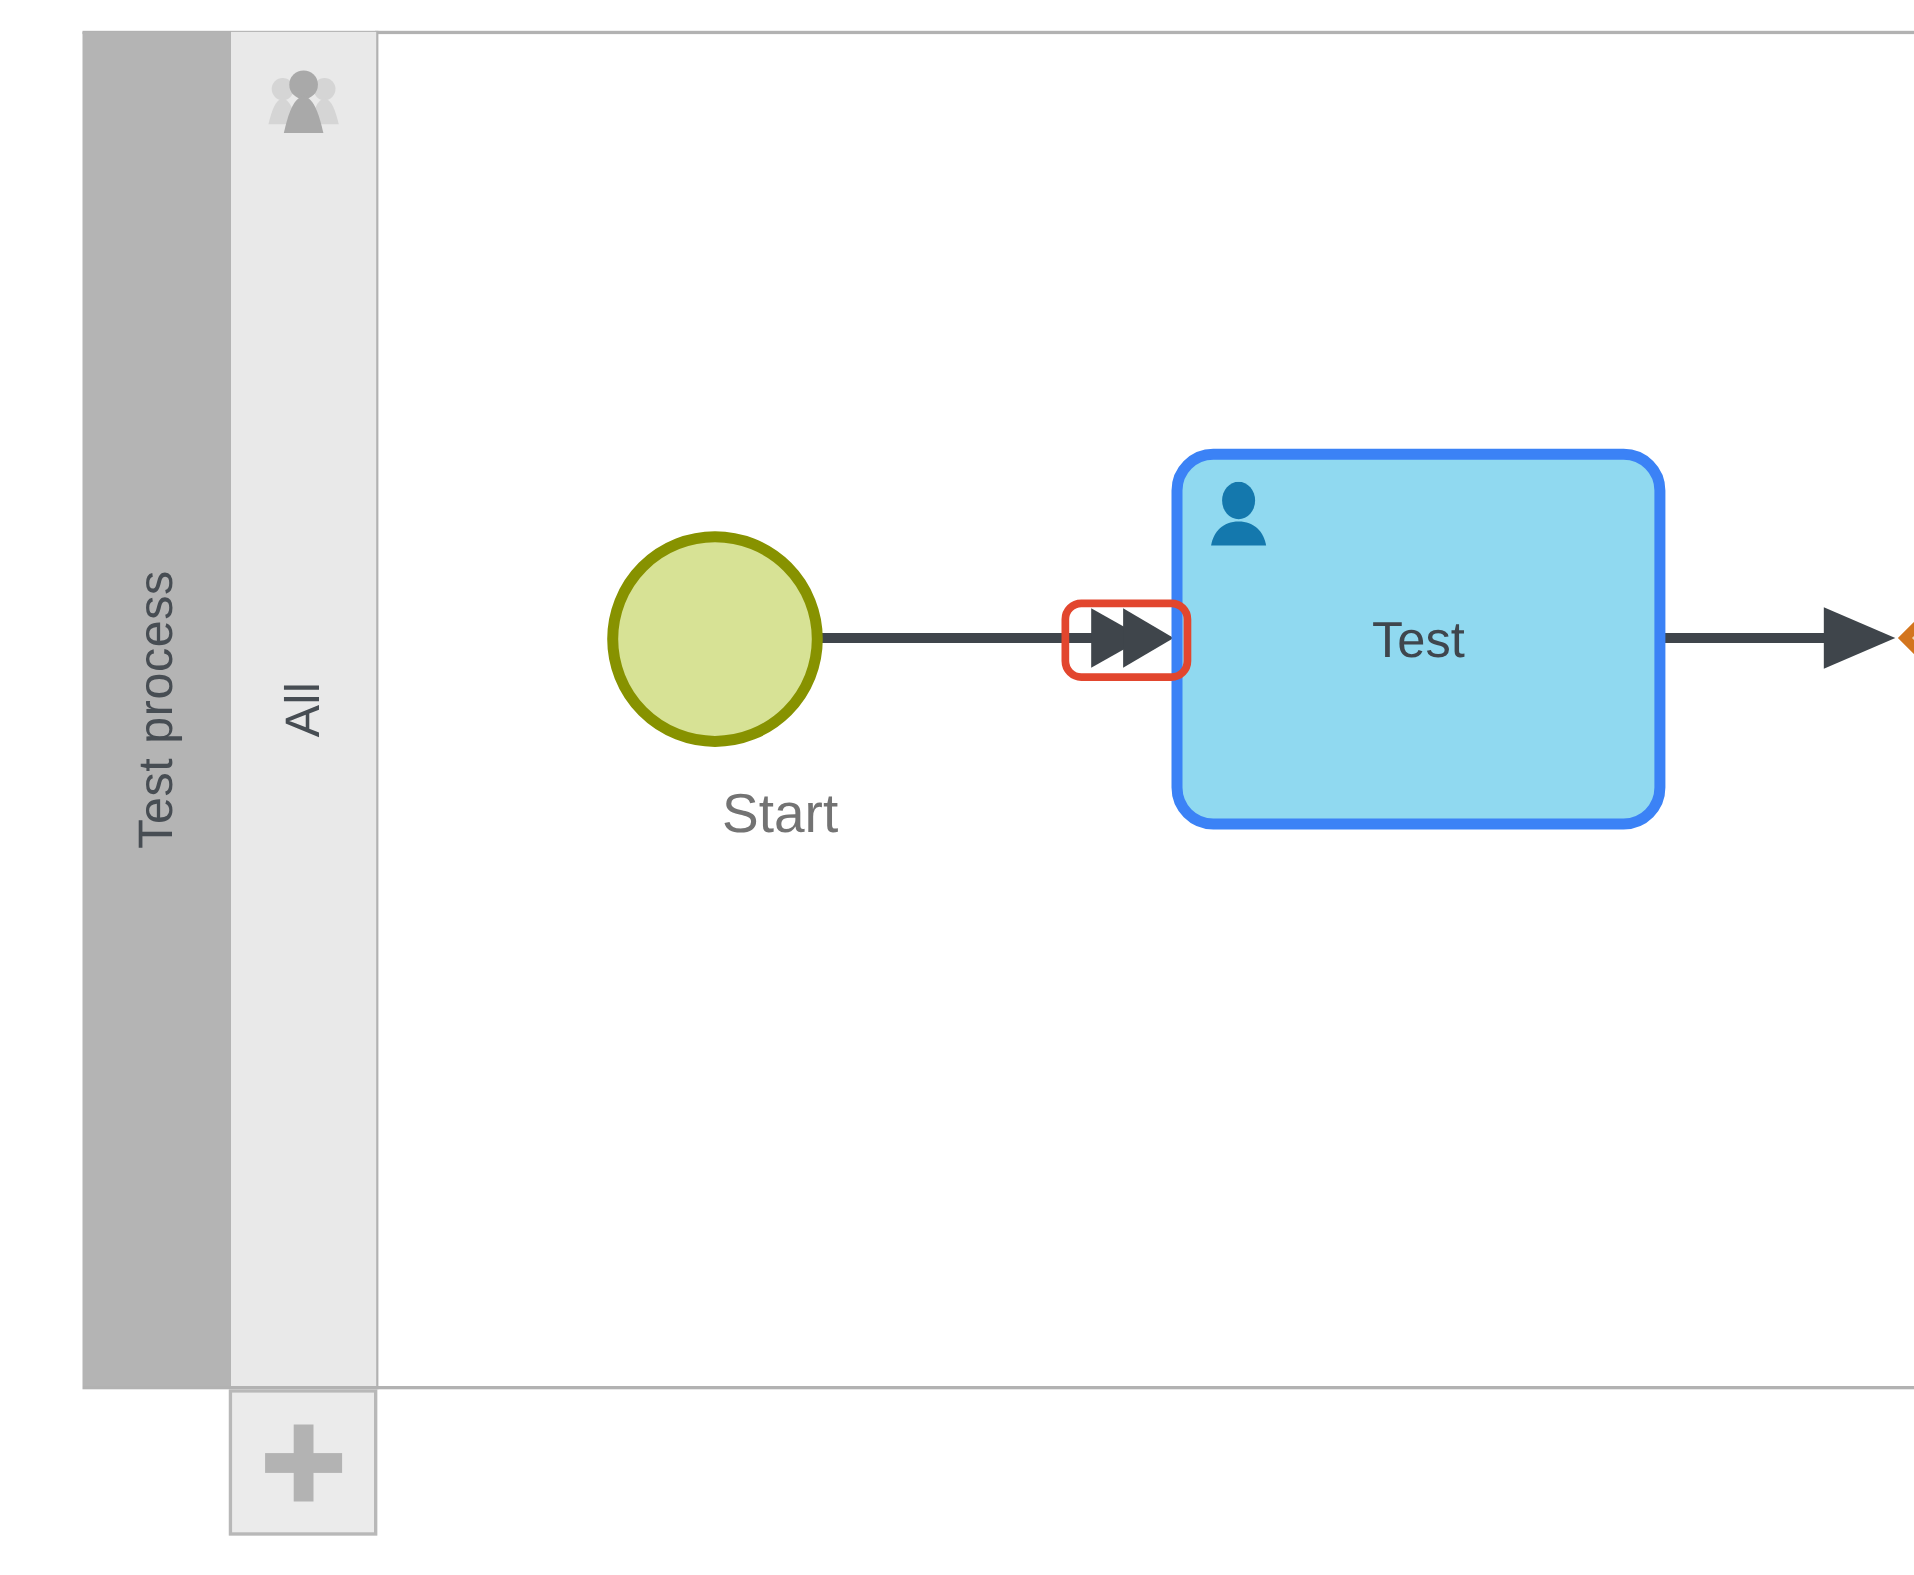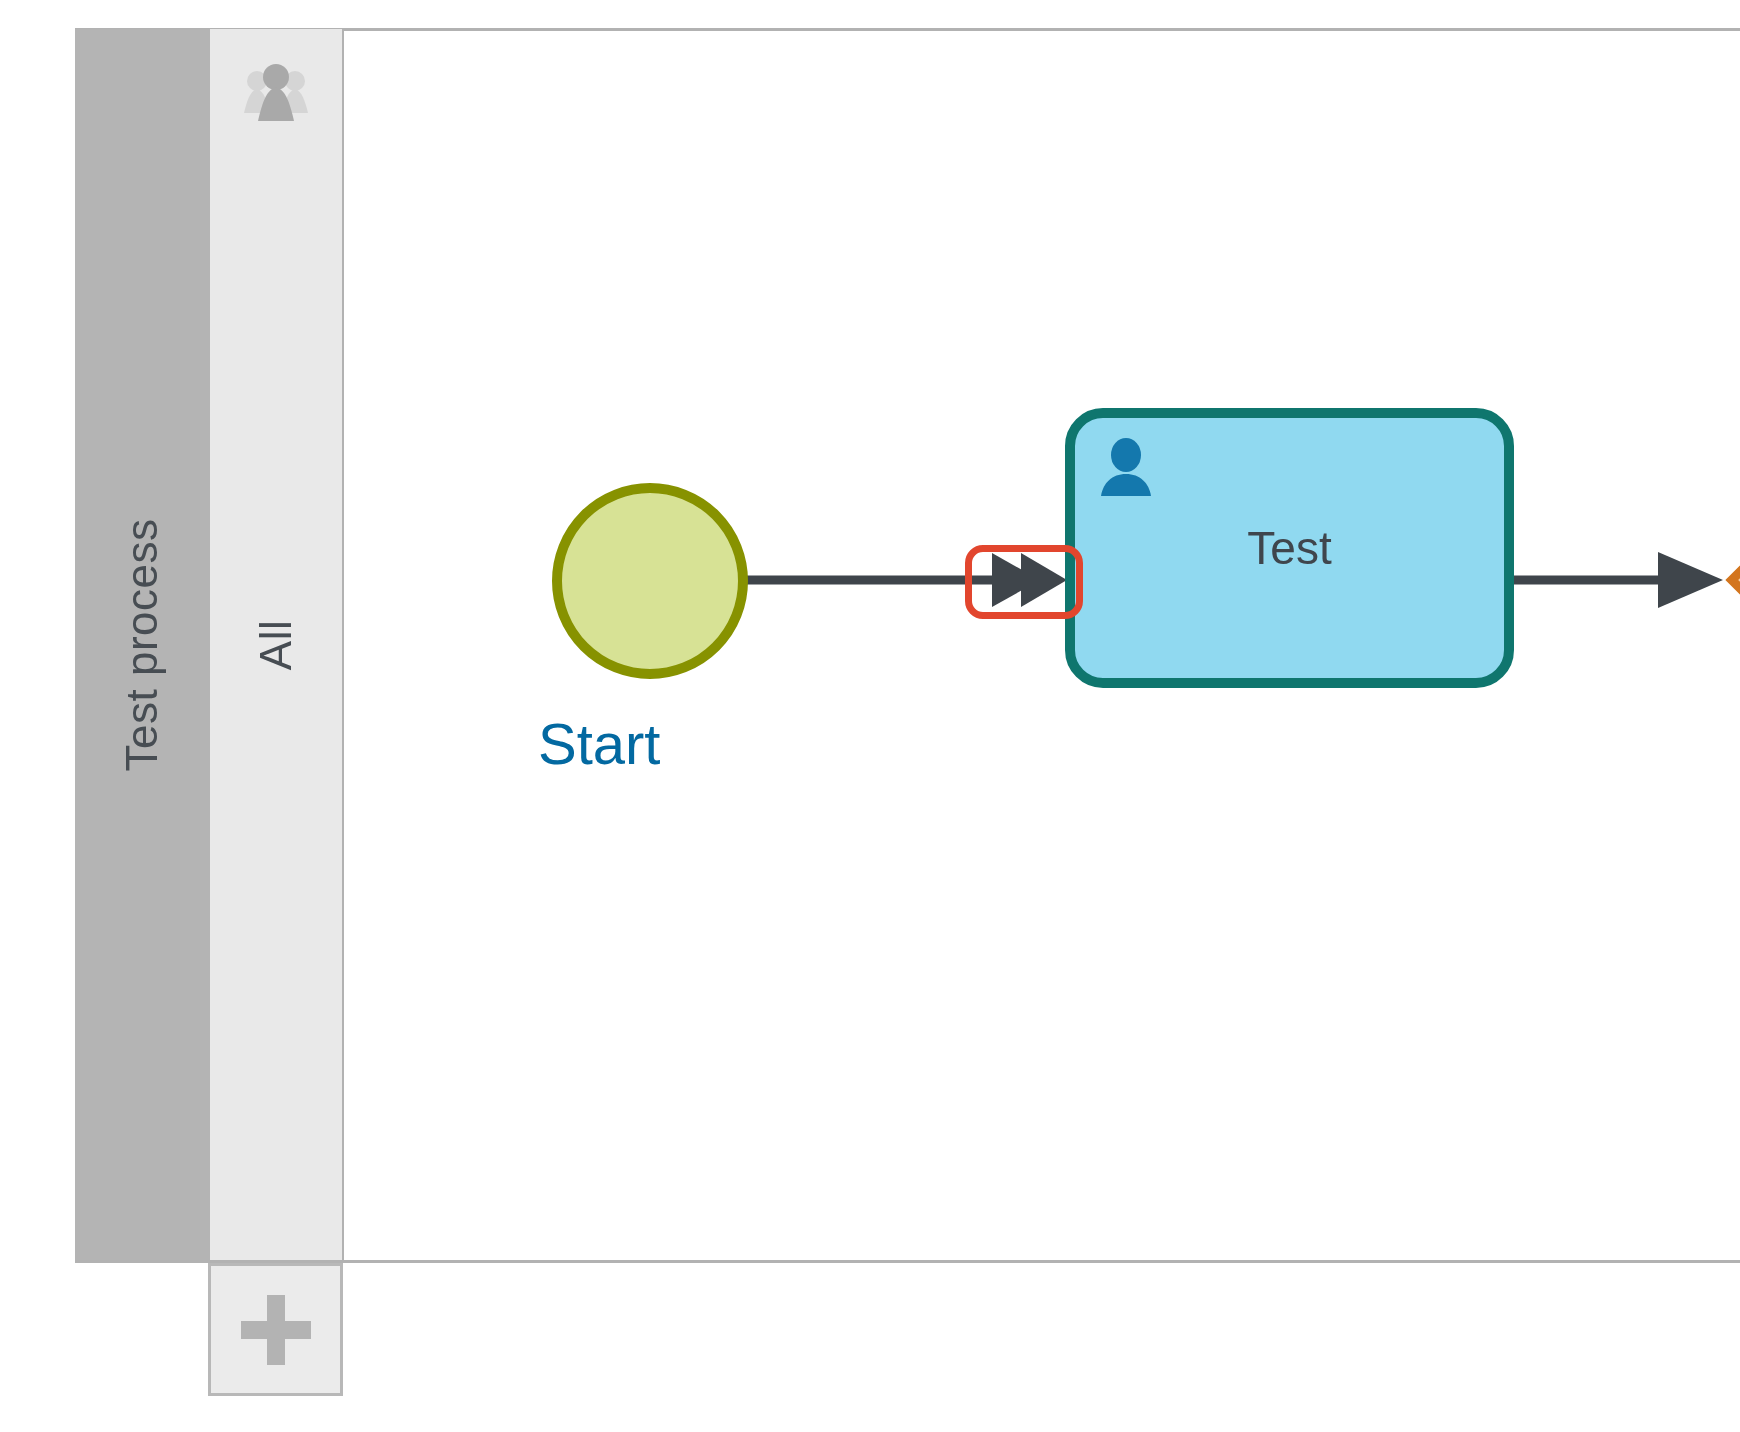--- a/index.html
+++ b/index.html
@@ -29,26 +29,26 @@
     left:208px;top:1263px;width:135px;height:133px;box-sizing:border-box;
     background:#ebebeb;border:3px solid #b8b8b8;
     display:flex;align-items:center;justify-content:center;cursor:pointer;
   }
   
   .start-event{
     left:552px;top:483px;width:196px;height:196px;box-sizing:border-box;
     border-radius:50%;background:#d7e295;border:10px solid #879200;
   }
   .start-label{
-    left:538px;top:710px;width:224px;text-align:left;
-    font-size:58px;color:#0369a1;
+    left:538px;top:710px;width:224px;text-align:right;
+    font-size:50px;color:#737373;
   }
   .user-task{
-    left:1065px;top:408px;width:449px;height:280px;box-sizing:border-box;
-    background:#90d9f0;border:10px solid #0f766e;border-radius:38px;
+    left:1065px;top:408px;width:449px;height:346px;box-sizing:border-box;
+    background:#90d9f0;border:10px solid #3b82f6;border-radius:38px;
     display:flex;align-items:center;justify-content:center;
   }
   .task-label{font-size:46px;color:#3f464d;}
   .task-badge{position:absolute;left:22px;top:20px;width:58px;height:64px;}
   .flows-overlay{left:0;top:0;width:1740px;height:1432px;pointer-events:none;}
   .flows-overlay g{pointer-events:all;}
   .highlight-box{
     left:965px;top:545px;width:118px;height:74px;box-sizing:border-box;
     border:7px solid #e2462e;border-radius:18px;background:transparent;
   }

